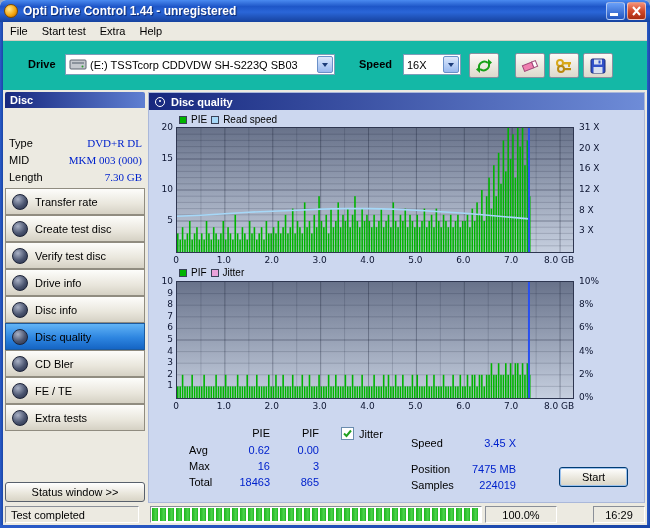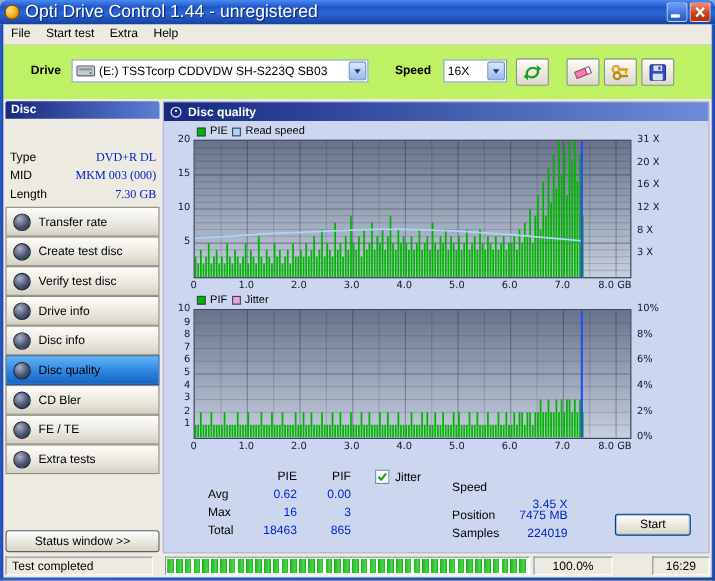--- a/index.html
+++ b/index.html
@@ -4,33 +4,33 @@
 <style>
   html,body{margin:0;padding:0;background:#9aa8c0;}
   *{box-sizing:border-box;}
   .window{position:relative;width:650px;height:528px;background:#eceae1;
           font-family:"Liberation Sans",sans-serif;overflow:hidden;
           border-radius:6px 6px 0 0;}
   .frame{position:absolute;background:linear-gradient(90deg,#2a5bc8,#1a46a8);z-index:60;}
   .titlebar{position:absolute;left:0;top:0;right:0;height:22px;
             background:linear-gradient(180deg,#4a8af0 0%,#1e56c8 30%,#2a66d8 55%,#16429e 100%);
             border-radius:5px 5px 0 0;display:flex;align-items:center;padding:0 4px;z-index:70;}
-  .title-text{color:#fff;font-size:16px;font-weight:normal;margin-left:5px;text-shadow:1px 1px 1px #08246a;flex:1;
+  .title-text{color:#fff;font-size:12px;font-weight:bold;margin-left:5px;text-shadow:1px 1px 1px #08246a;flex:1;
               white-space:nowrap;overflow:hidden;}
   .app-icon{width:14px;height:14px;border-radius:50%;
             background:radial-gradient(circle at 35% 35%,#ffe890,#f5a810 55%,#b85c00);border:1px solid #7c4a00;}
   .winbtn{width:19px;height:18px;border-radius:3px;margin-left:2px;border:1px solid #ffffff88;
           display:flex;align-items:flex-end;justify-content:center;cursor:pointer;position:relative;}
   .btn-min{background:linear-gradient(180deg,#6aa0f8,#2356c0);}
   .btn-min i{display:block;width:8px;height:3px;background:#fff;margin:0 0 3px -4px;}
   .btn-close{background:linear-gradient(180deg,#f49078,#d2492a 50%,#a82c10);}
   .menubar{position:absolute;left:3px;top:22px;right:3px;height:19px;background:#eceae1;
            border-bottom:1px solid #d2cfc2;display:flex;align-items:center;z-index:5;}
   .menu-item{font-size:11px;padding:2px 7px;color:#000;cursor:pointer;}
-  .toolbar{position:absolute;left:3px;top:41px;right:3px;height:49px;background:#bef264;z-index:5;}
+  .toolbar{position:absolute;left:3px;top:41px;right:3px;height:49px;background:#14b8a6;z-index:5;}
   .lbl{font-size:11px;font-weight:bold;color:#000;position:absolute;}
   .combo{position:absolute;height:21px;background:#fff;border:1px solid #7f9db9;display:flex;align-items:center;}
   .combo-text{font-size:11px;padding:0 3px;flex:1;white-space:nowrap;overflow:hidden;color:#000;}
   .combo-arrow{width:16px;height:17px;margin:1px;background:linear-gradient(180deg,#dce8fb,#99b9ef);
                border:1px solid #6a90c8;border-radius:2px;display:flex;align-items:center;justify-content:center;}
   .combo-arrow i{width:0;height:0;border-left:3px solid transparent;border-right:3px solid transparent;
                  border-top:4px solid #1c3c78;}
   .tbtn{position:absolute;width:30px;height:25px;border:1px solid #8890a0;border-radius:2px;
         background:linear-gradient(180deg,#fbfaf6,#ddd9cc);display:flex;align-items:center;justify-content:center;cursor:pointer;}
   .sidebar{position:absolute;left:5px;top:92px;width:140px;height:411px;}
@@ -675,21 +675,21 @@
     <span class="res-val" style="left:128px;top:383px;width:42px">865</span>
 
     <span class="checkbox" style="left:192px;top:334px">
       <svg width="11" height="11" viewBox="0 0 11 11">
         <path d="M2 5.5 L4.5 8 L9 2.5" fill="none" stroke="#21a121" stroke-width="2"></path>
       </svg>
     </span>
     <span class="res-lbl" style="left:210px;top:335px">Jitter</span>
 
     <span class="res-lbl" style="left:262px;top:344px">Speed</span>
-    <span class="res-val" style="left:305px;top:360px;width:62px">3.45 X</span>
+    <span class="res-val" style="left:305px;top:344px;width:62px">3.45 X</span>
     <span class="res-lbl" style="left:262px;top:370px">Position</span>
     <span class="res-val" style="left:305px;top:370px;width:62px">7475 MB</span>
     <span class="res-lbl" style="left:262px;top:386px">Samples</span>
     <span class="res-val" style="left:305px;top:386px;width:62px">224019</span>
 
     <div class="xpbtn" style="left:410px;top:374px;width:69px;height:20px;border:1px solid #003c74;box-shadow:inset 0 0 0 1px #9cc2ee">Start</div>
   </div>
 
   <div class="statusbar">
     <span class="scell" style="left:2px;width:134px">Test completed</span>

